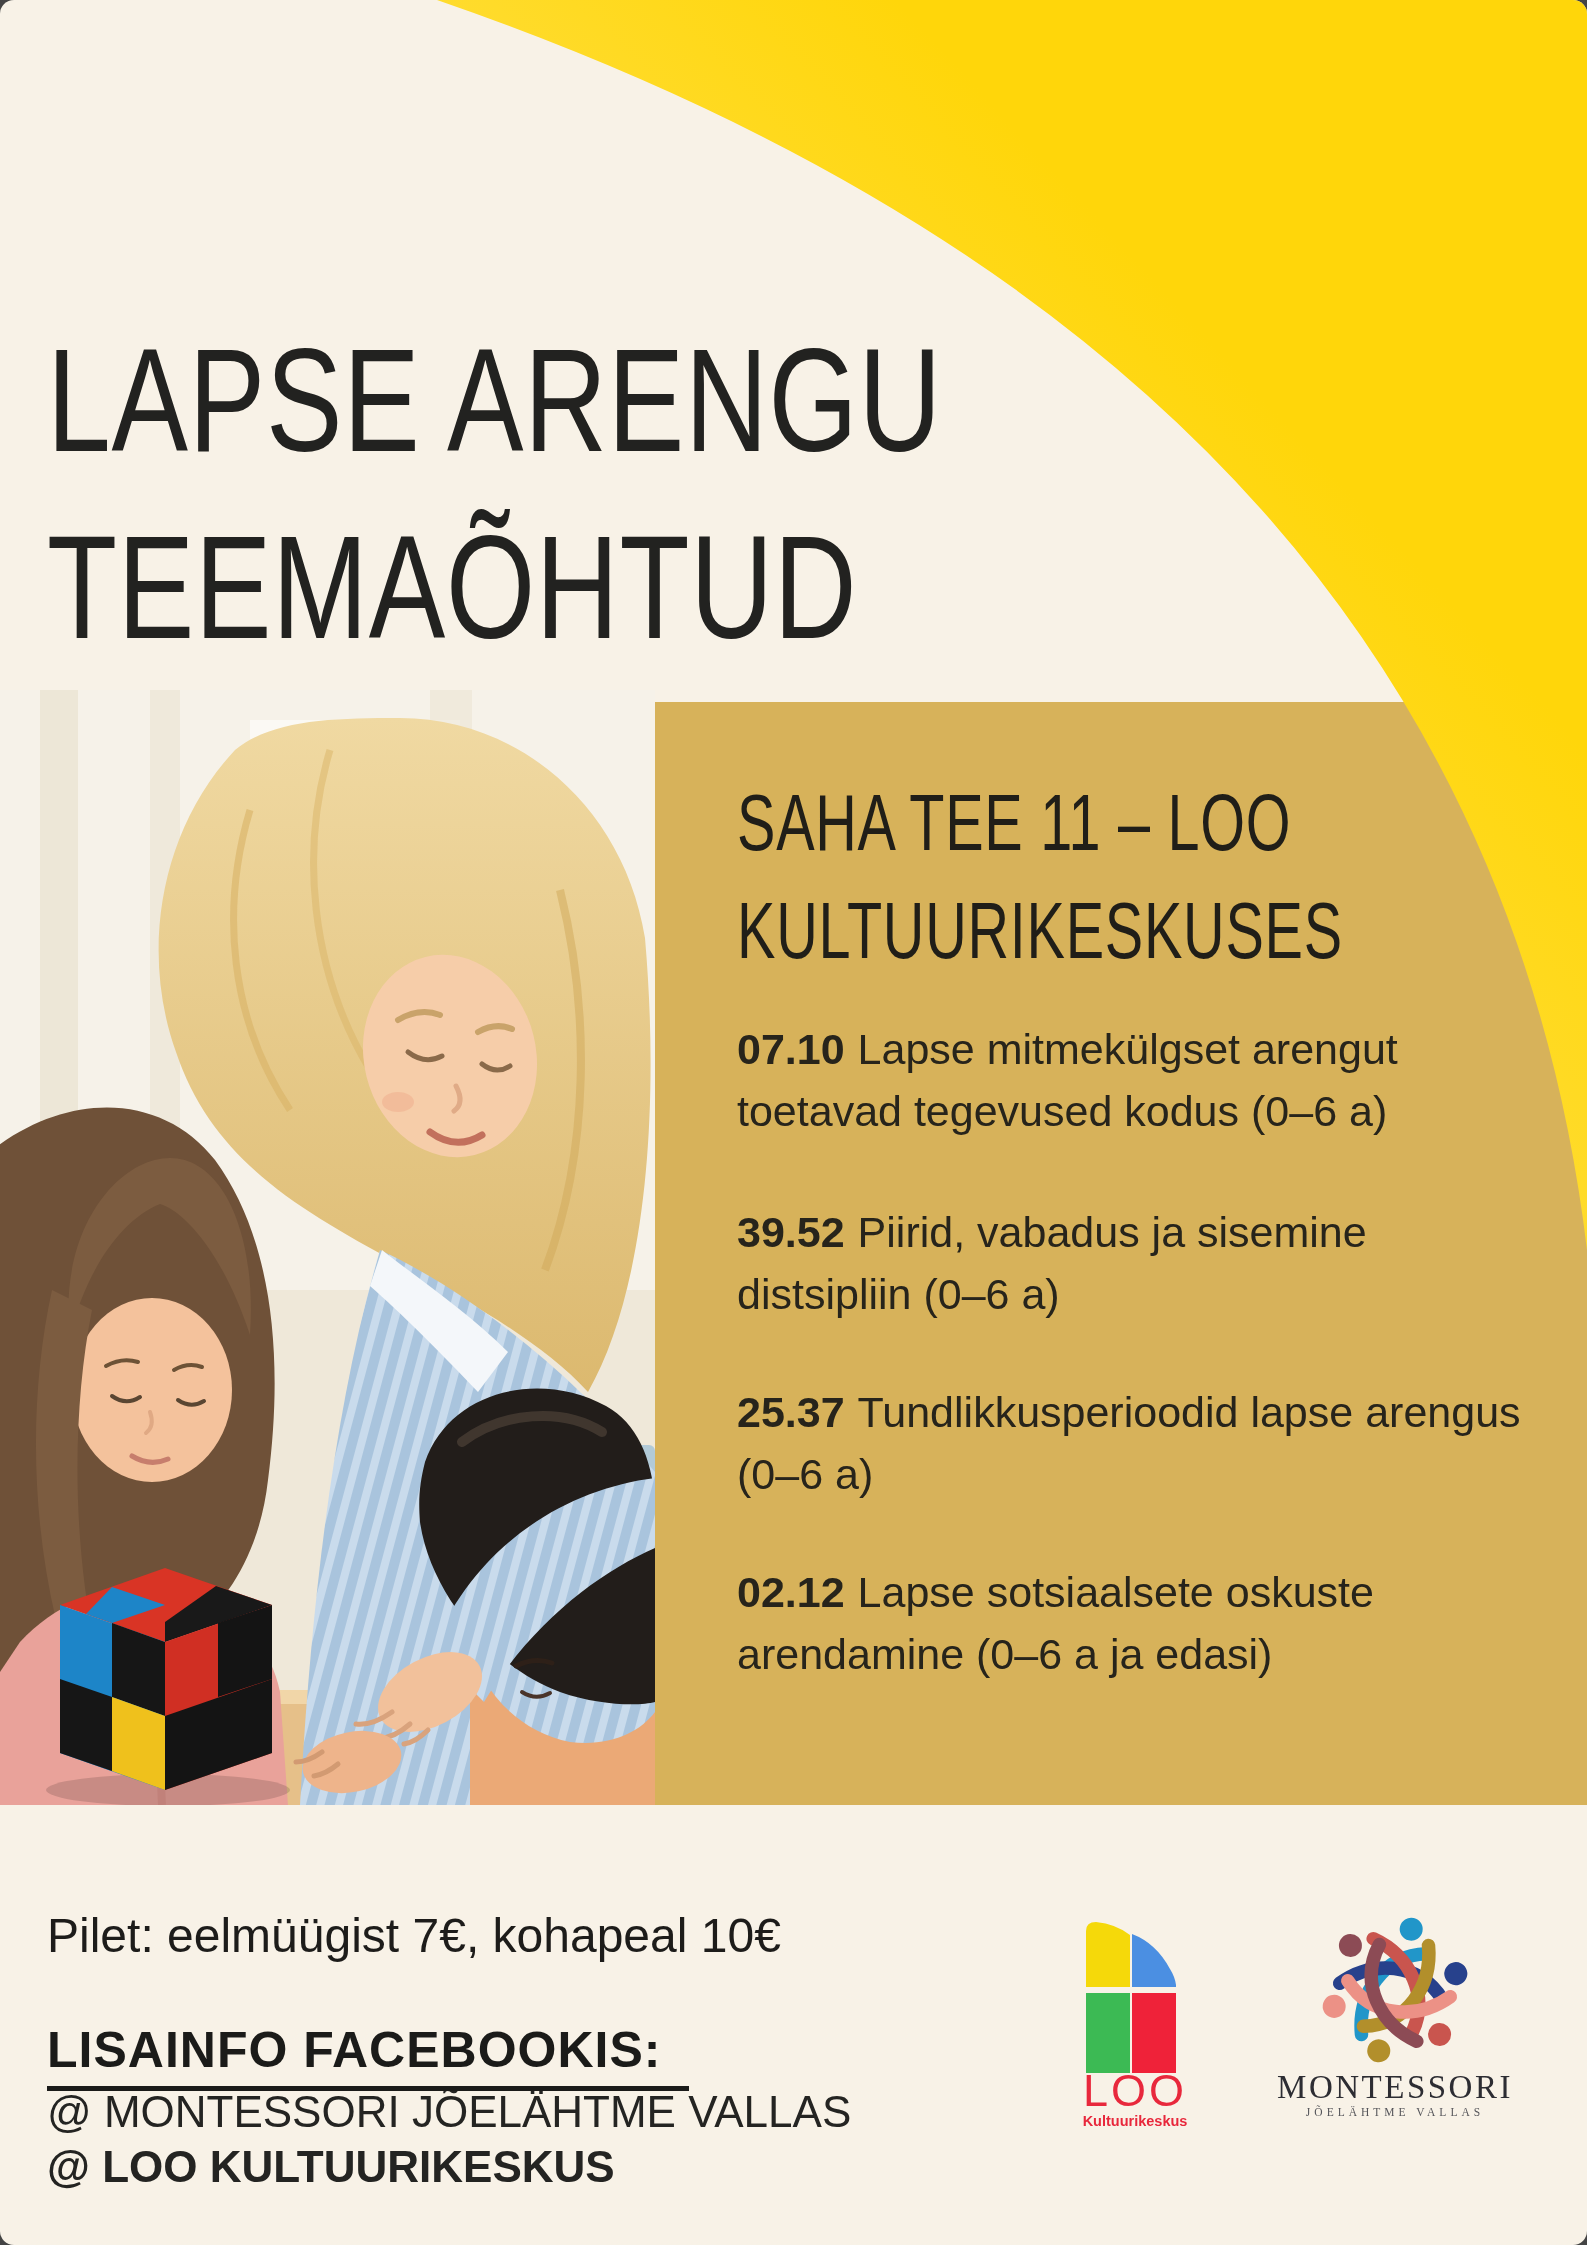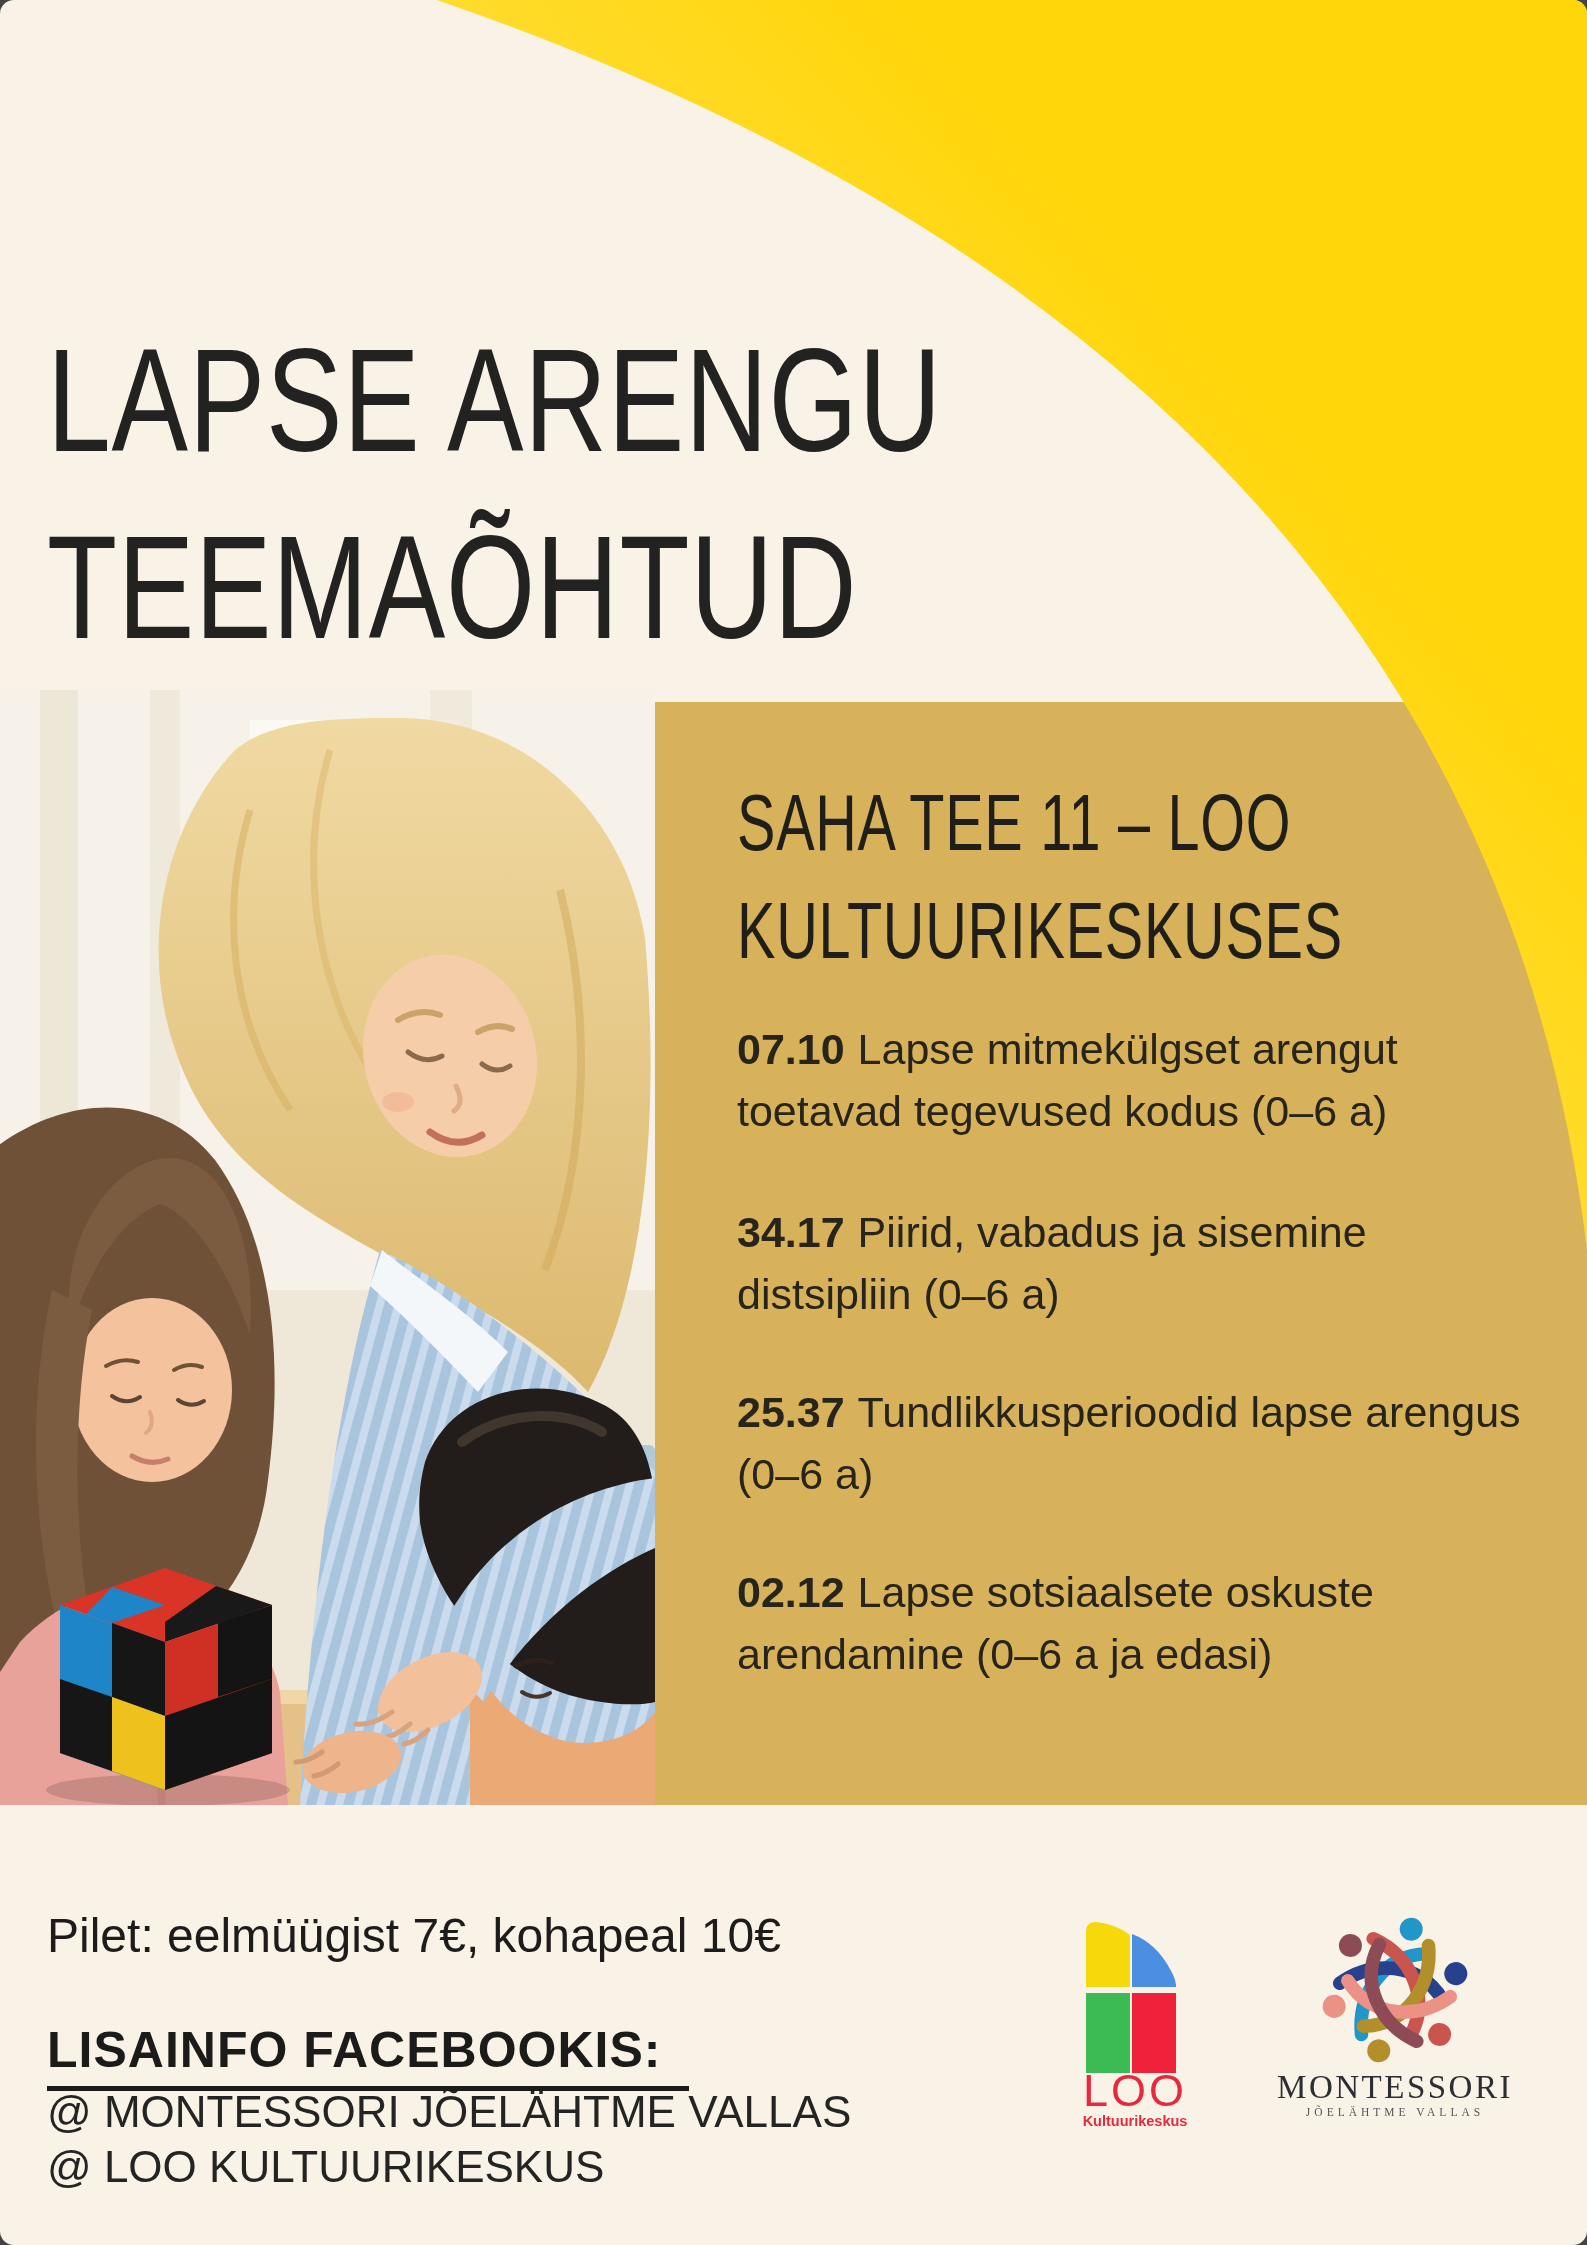--- a/index.html
+++ b/index.html
@@ -41,21 +41,21 @@
 
   
   .algus{left:47px; top:1851px; font-size:48px; font-weight:700; color:#1d1c1a; z-index:5;}
   .pilet{left:47px; top:1908px; font-size:48px; font-weight:400; color:#1d1c1a; z-index:5;}
   .lisainfo{
     left:47px; top:2021px; font-size:50px; font-weight:700; color:#1b1b19;
     letter-spacing:1px; display:inline-block;
     border-bottom:5px solid #1b1b19; padding:0 28px 7px 0; z-index:5;
   }
   .fb1{left:47px; top:2087px; font-size:44px; font-weight:400; color:#242422; z-index:5;}
-  .fb2{left:47px; top:2142px; font-size:44px; font-weight:400; color:#242422; z-index:5;}
+  .fb2{left:47px; top:2142px; font-size:44px; font-weight:700; color:#242422; z-index:5;}
 
   
   .loo-name{
     left:1083px; top:2068px; width:104px; text-align:center;
     font-size:45px; font-weight:400; letter-spacing:3px; color:#e8283c;
     line-height:1; z-index:5;
   }
   .loo-sub{
     left:1081px; top:2113px; width:108px; text-align:center;
     font-size:14.5px; font-weight:700; color:#e8283c; z-index:5;
@@ -191,21 +191,21 @@
 
   <div class="abs venue">
     <div>SAHA TEE 11 – LOO</div>
     <div>KULTUURIKESKUSES</div>
   </div>
 
   <div class="abs sched-item" style="top:1018px">
     <span class="date">07.10</span><span>Lapse mitmekülgset arengut toetavad tegevused kodus (0–6 a)</span>
   </div>
   <div class="abs sched-item" style="top:1201px">
-    <span class="date">34.17</span><span>Piirid, vabadus ja sisemine distsipliin (0–6 a)</span>
+    <span class="date">39.52</span><span>Piirid, vabadus ja sisemine distsipliin (0–6 a)</span>
   </div>
   <div class="abs sched-item" style="top:1381px">
     <span class="date">25.37</span><span>Tundlikkusperioodid lapse arengus (0–6 a)</span>
   </div>
   <div class="abs sched-item" style="top:1561px">
     <span class="date">02.12</span><span>Lapse sotsiaalsete oskuste arendamine (0–6 a ja edasi)</span>
   </div>
 
   <div class="abs pilet">Pilet: eelmüügist 7€, kohapeal 10€</div>
   <div class="abs fb1">@ MONTESSORI JÕELÄHTME VALLAS</div>

